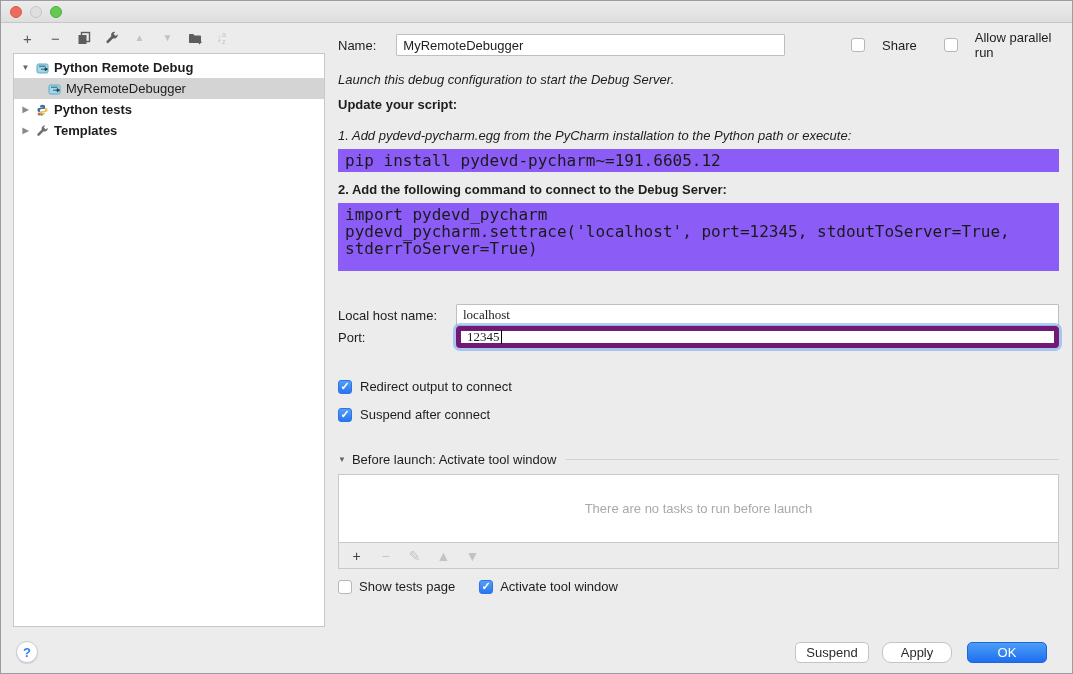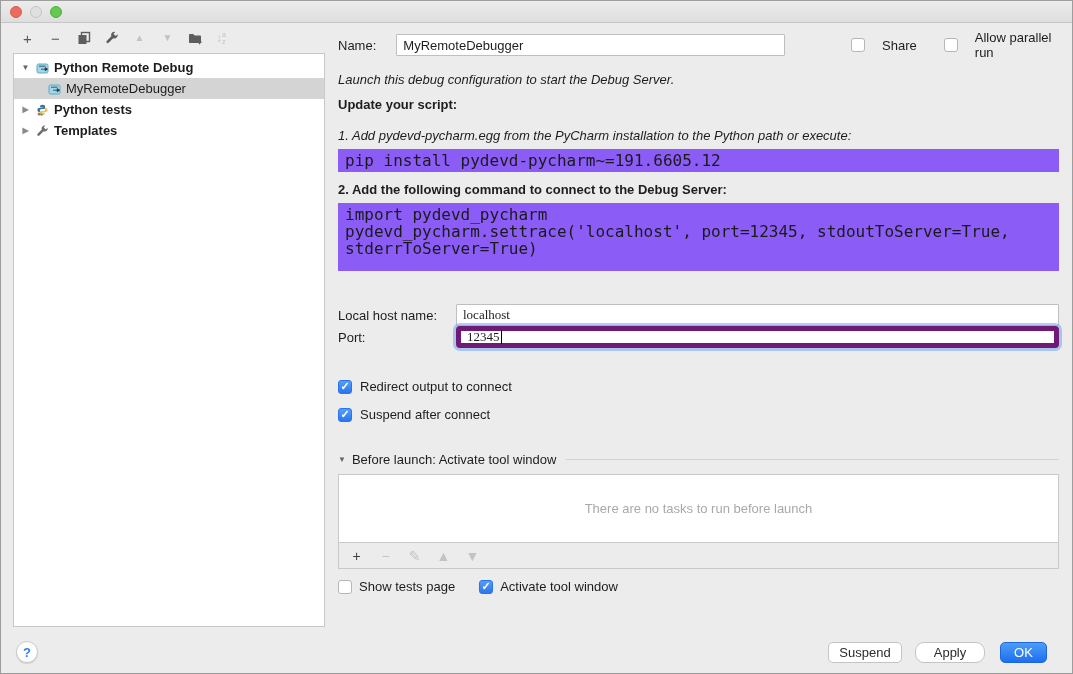--- a/index.html
+++ b/index.html
@@ -76,21 +76,21 @@
   .bl-checks { display:flex; align-items:center; gap:7px; margin-top:10px; }
   .bl-checks .gap { width:10px; }
 
   
   .footer { position:absolute; left:0; right:0; bottom:0; height:42px; display:flex; align-items:center; padding:0 25px 0 15px; }
   .help-btn { width:22px; height:22px; border-radius:50%; background:#FFFFFF; border:1px solid #CDCDCD; box-shadow:0 1px 1px rgba(0,0,0,.12); color:#2F7CF6; font-weight:bold; display:flex; align-items:center; justify-content:center; font-size:13px; }
   .spacer { flex:1; }
   .btn { height:21px; border-radius:5px; border:1px solid #C4C4C4; background:#FFFFFF; color:#2b2b2b; font-size:13px; font-family:"Liberation Sans",sans-serif; display:flex; align-items:center; justify-content:center; }
   .btn.cancel { width:74px; margin-right:13px; }
   .btn.apply { width:70px; margin-right:15px;border-radius:9px; }
-  .btn.ok { width:47px; background:linear-gradient(#4C9EF7,#1F6EF0); border-color:#1E66DE; color:#FFFFFF; }
+  .btn.ok { width:80px; background:linear-gradient(#4C9EF7,#1F6EF0); border-color:#1E66DE; color:#FFFFFF; }
 </style>
 </head>
 <body>
 
 <div class="window">
 
   <div class="titlebar">
     <div class="traffic">
       <span class="tl red"></span>
       <span class="tl gray"></span>

